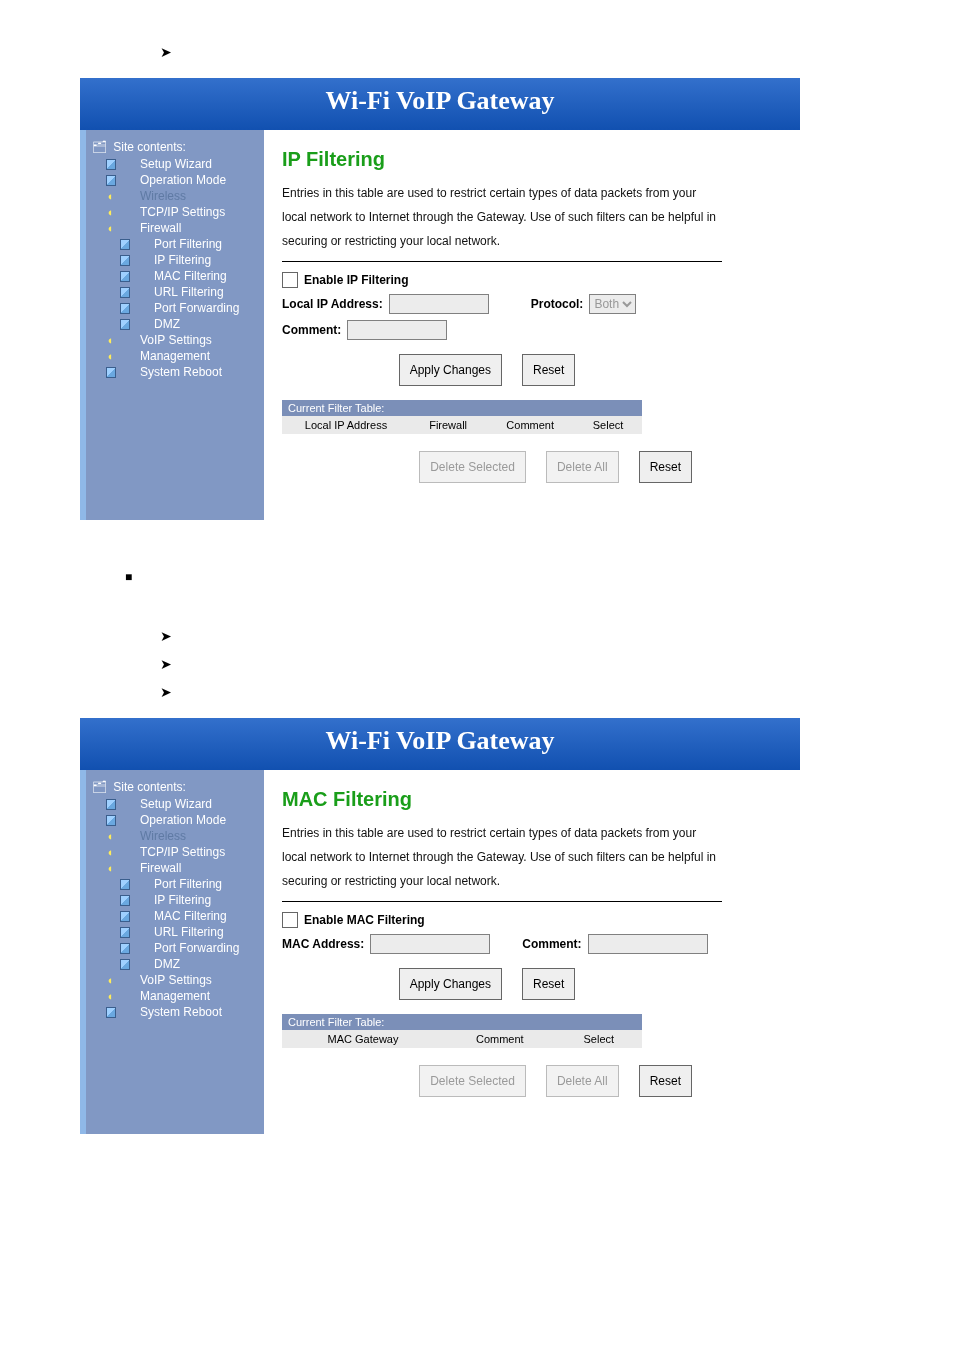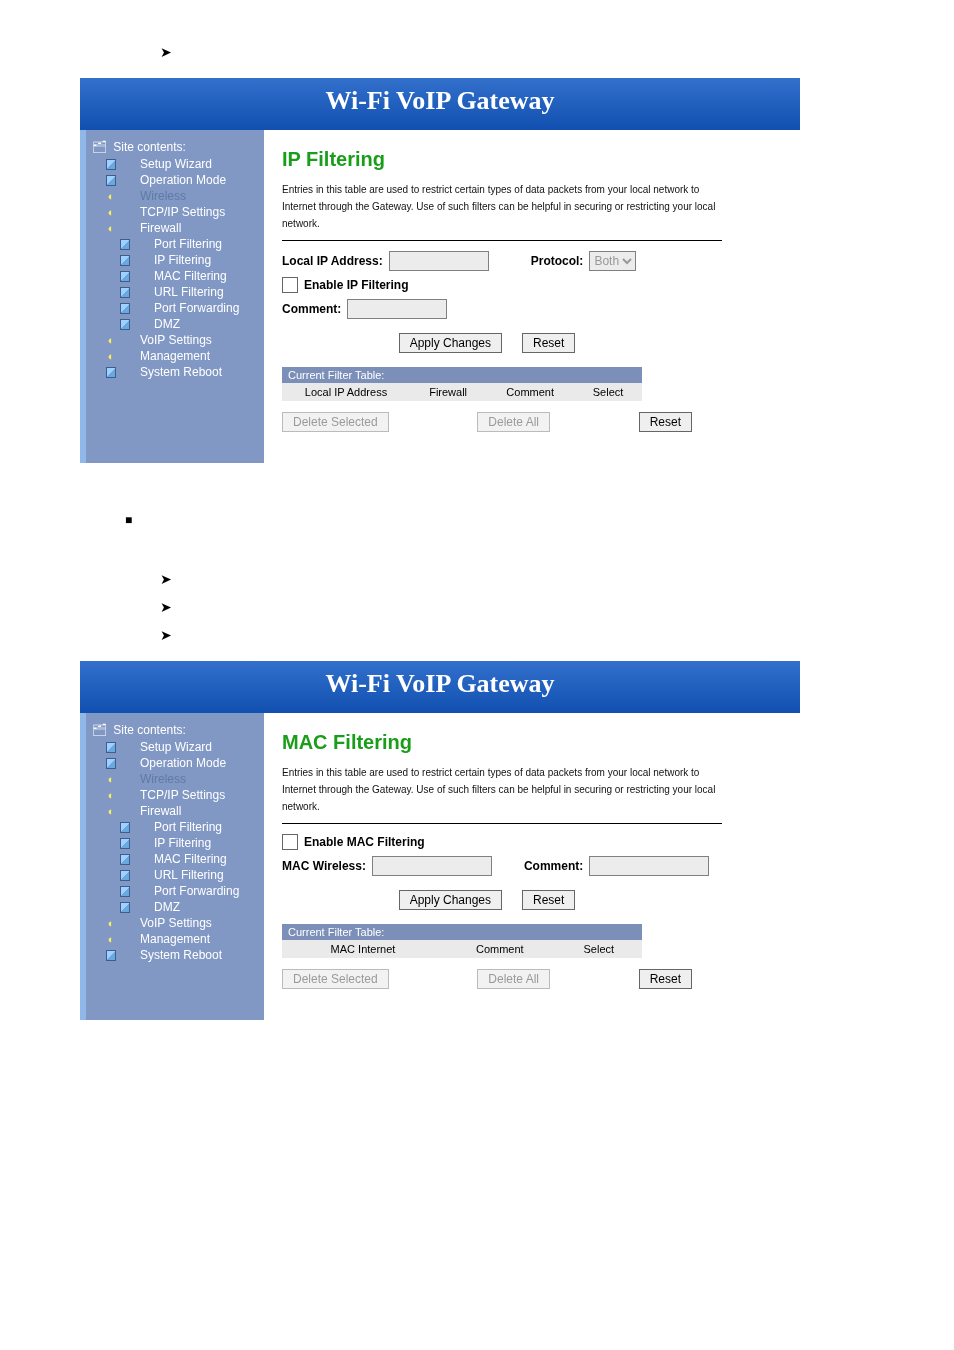--- a/index.html
+++ b/index.html
@@ -15,32 +15,32 @@
   .sb-root .glyph{font-size:12px}
   .sb-list{margin:0;padding:0;list-style:none}
   .sb-item{display:flex;align-items:center;gap:24px;padding:1px 0 1px 14px;line-height:14px}
   .sb-sub{padding-left:28px}
   .bullet{width:10px;height:10px;display:flex;align-items:center;justify-content:center}
   .folder{color:#ffec5a;font-size:11px}
   .page-i{width:9px;height:9px;background:linear-gradient(135deg,#9fd0ff 0 50%,#6aa8e0 50% 100%);border:1px solid #3a5e8d}
   .sb-dim{color:#5f7aa4}
   .content{flex:1;background:#fff;padding:18px 20px 20px 18px}
   h2.title{margin:0 0 10px;color:#1a9e1a;font-family:Arial,sans-serif;font-size:20px}
-  .desc{color:#111;font-size:10px;line-height:17px;max-width:440px;margin-bottom:8px}
+  .desc{color:#111;font-size:12px;line-height:24px;max-width:440px;margin-bottom:8px}
   .hr{border:none;border-top:1px solid #000;margin:6px 0 10px;max-width:440px}
   .form-row{display:flex;align-items:center;gap:6px;margin:6px 0;font-size:12px}
   .form-row label{font-weight:bold}
   input[type=text]{border:1px solid #808080;height:18px;padding:0 4px;font-size:12px;background:#fff}
   input.dim, select.dim{background:#ececec;color:#999}
   select{border:1px solid #808080;height:20px;font-size:12px}
   .chk{width:14px;height:14px;border:1px solid #666;display:inline-flex;align-items:center;justify-content:center;background:#fff}
-  .btn{border:1px solid #666;background:#efefef;padding:2px 10px;font-size:12px;font-family:inherit;cursor:pointer}
+  .btn{border:1px solid #666;background:#efefef;padding:8px 10px;font-size:12px;font-family:inherit;cursor:pointer}
   .btn.dim{color:#9a9a9a;background:#f2f2f2;border-color:#bbb}
   .btn-row{display:flex;gap:20px;justify-content:center;margin:14px 0 14px;max-width:410px}
-  .btn-row.table{justify-content:space-between;margin:11px 0}
+  .btn-row.table{justify-content:flex-end;margin:17px 0}
   .tbl{width:360px;border-collapse:collapse;margin-top:4px}
   .tbl-title{background:#7b8fb8;color:#fff;font-size:11px;padding:2px 6px}
   .tbl th{background:#eaeaea;font-weight:normal;font-size:11px;padding:3px 14px;border:0}
   .spacer{height:34px}
 </style>
 </head>
 <body>
 
 <div class="page">
 
@@ -130,31 +130,31 @@
               </span>
               <span>System Reboot</span>
             </li>
         </ul>
       </div>
       <div class="content">
         <h2 class="title">IP Filtering</h2>
         <div class="desc">Entries in this table are used to restrict certain types of data packets from your local network to Internet through the Gateway. Use of such filters can be helpful in securing or restricting your local network.</div>
         <hr class="hr">
         <div class="form-row">
+          <span class="chk"></span>
+          <label>Enable IP Filtering</label>
+        </div>
+        <div class="form-row">
           <label>Local IP Address:</label>
           <input type="text" class="dim" style="width: 90px;">
           <span style="width:30px"></span>
           <label>Protocol:</label>
           <select class="dim">
             <option>Both</option>
           </select>
-        </div>
-        <div class="form-row">
-          <span class="chk"></span>
-          <label>Enable IP Filtering</label>
         </div>
         <div class="form-row">
           <label>Comment:</label>
           <input type="text" class="dim" style="width: 90px;">
         </div>
         <div class="btn-row">
           <button class="btn">Apply Changes</button>
           <button class="btn">Reset</button>
         </div>
         <table class="tbl">
@@ -274,37 +274,37 @@
       </div>
       <div class="content">
         <h2 class="title">MAC Filtering</h2>
         <div class="desc">Entries in this table are used to restrict certain types of data packets from your local network to Internet through the Gateway. Use of such filters can be helpful in securing or restricting your local network.</div>
         <hr class="hr">
         <div class="form-row">
           <span class="chk"></span>
           <label>Enable MAC Filtering</label>
         </div>
         <div class="form-row">
-          <label>MAC Wireless:</label>
+          <label>MAC Address:</label>
           <input type="text" class="dim" style="width: 110px;">
           <span style="width:20px"></span>
           <label>Comment:</label>
           <input type="text" class="dim" style="width: 110px;">
         </div>
         <div class="btn-row">
           <button class="btn">Apply Changes</button>
           <button class="btn">Reset</button>
         </div>
         <table class="tbl">
           <tbody>
               <tr>
                 <td class="tbl-title" colspan="3">Current Filter Table:</td>
               </tr>
           <tr>
-            <th style="width:45%">MAC Internet</th>
+            <th style="width:45%">MAC Gateway</th>
             <th>Comment</th>
             <th>Select</th>
           </tr>
         </tbody>
           </table>
         <div class="btn-row table">
           <button class="btn dim">Delete Selected</button>
           <button class="btn dim">Delete All</button>
           <button class="btn">Reset</button>
         </div>

